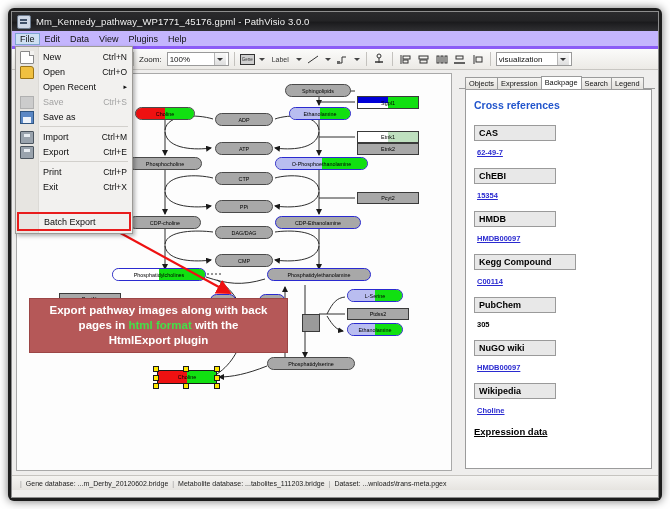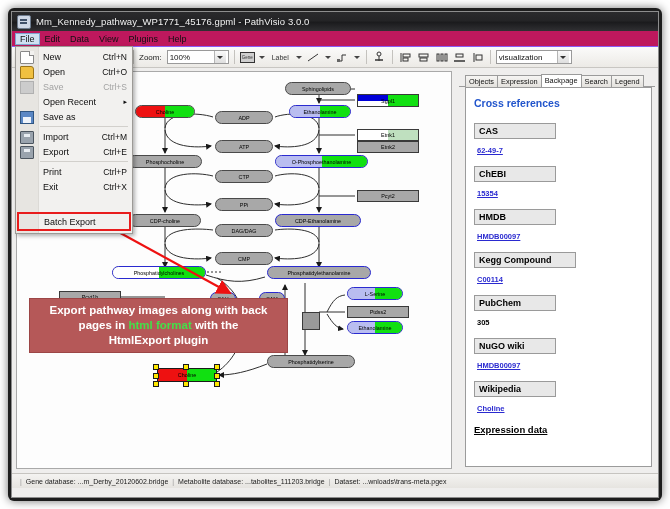--- a/index.html
+++ b/index.html
@@ -61,22 +61,22 @@
   #title-text {
     color: #f2f2f2;
     font-size: 9.5px;
     letter-spacing: .1px;
     white-space: nowrap;
   }
 
   
   #menubar {
     height: 15px;
-    background: #be185d;
-    border-bottom: 1px solid #8b5cf6;
+    background: #c4b5fd;
+    border-bottom: 3px solid #8b5cf6;
     display: flex; align-items: center;
     padding-left: 3px;
     position: relative;
     z-index: 40;
   }
   .menu-item {
     font-size: 9px; color: #111;
     padding: 1px 5px;
     white-space: nowrap;
     cursor: default;
@@ -768,28 +768,28 @@
     <div class="fm-row">
       <span class="fm-ico ico-new"></span>
       <span class="fm-label">New</span>
       <span class="fm-accel">Ctrl+N</span>
     </div>
     <div class="fm-row">
       <span class="fm-ico ico-open"></span>
       <span class="fm-label">Open</span>
       <span class="fm-accel">Ctrl+O</span>
     </div>
+    <div class="fm-row">
+      <span class="fm-label">Open Recent</span>
+      <span class="fm-arrow">▸</span>
+    </div>
     <div class="fm-row disabled">
       <span class="fm-ico ico-save-dis"></span>
       <span class="fm-label">Save</span>
       <span class="fm-accel">Ctrl+S</span>
-    </div>
-    <div class="fm-row">
-      <span class="fm-label">Open Recent</span>
-      <span class="fm-arrow">▸</span>
     </div>
     <div class="fm-row">
       <span class="fm-ico ico-saveas"></span>
       <span class="fm-label">Save as</span>
       <span class="fm-accel"></span>
     </div>
 
     <div class="fm-sep"></div>
 
     <div class="fm-row">

